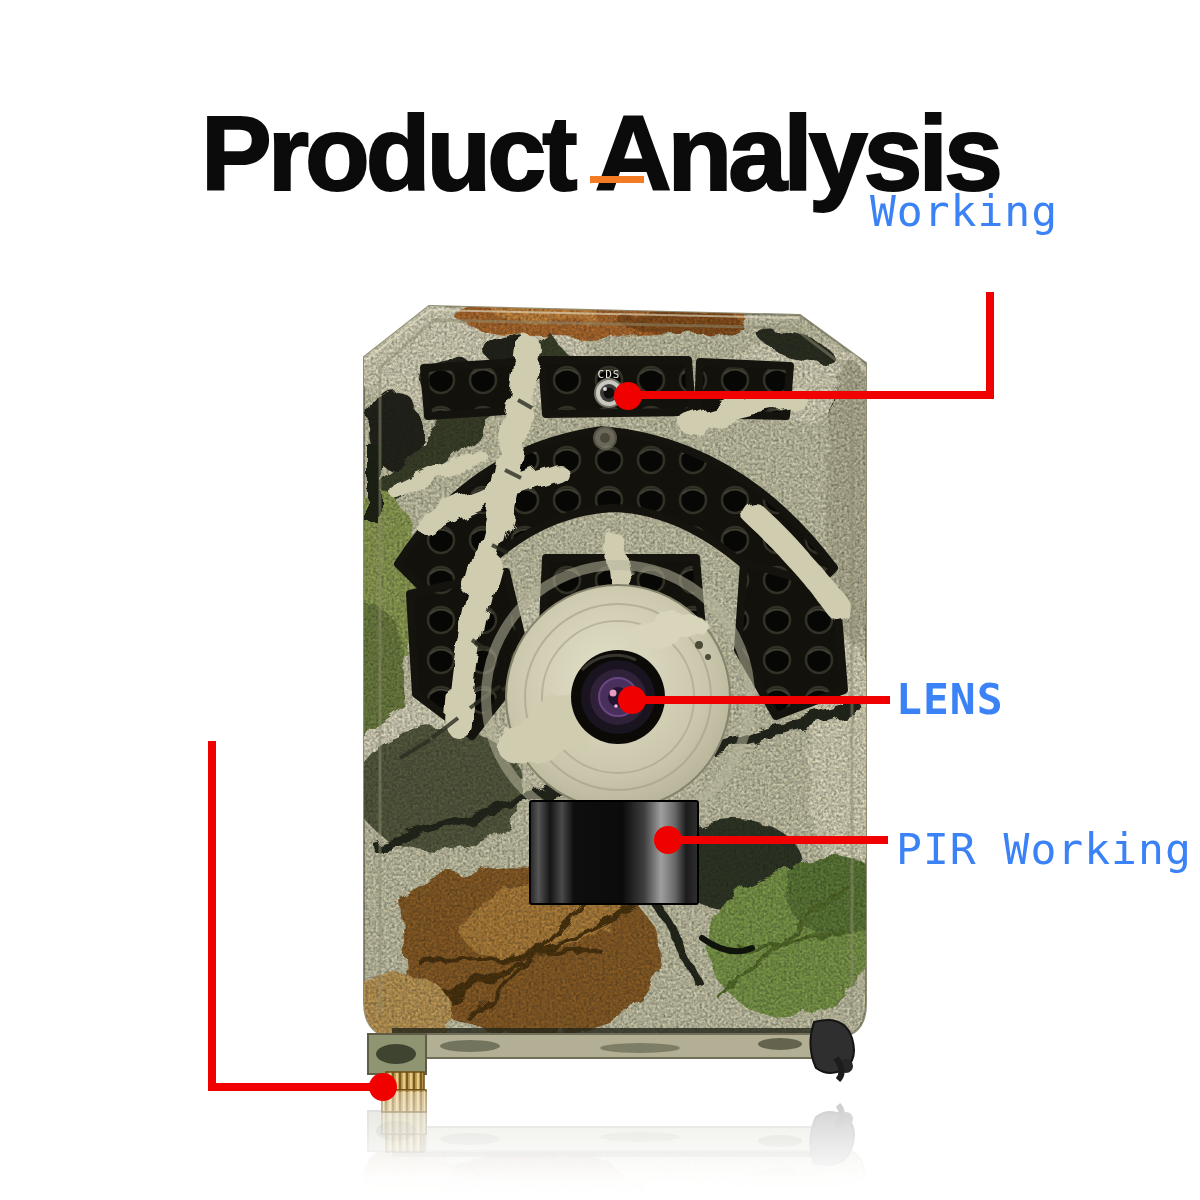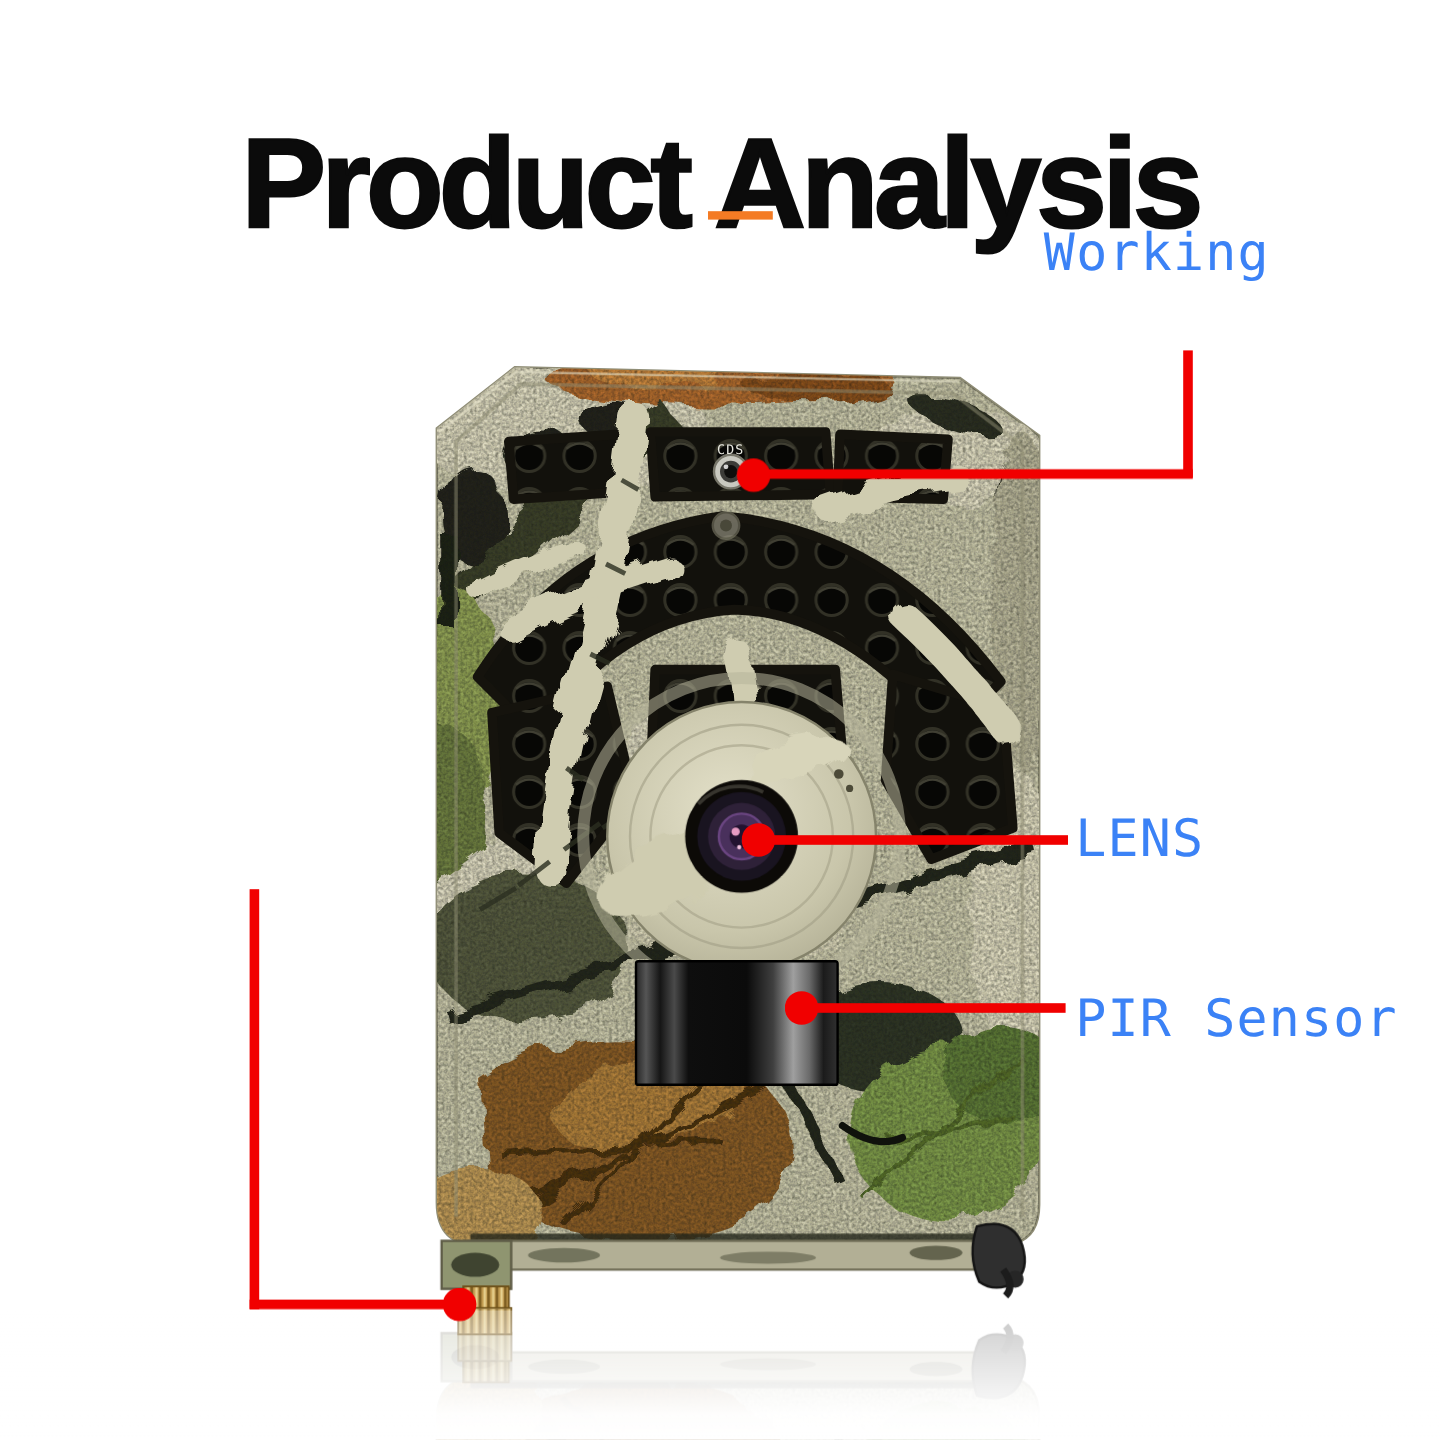--- a/index.html
+++ b/index.html
@@ -4,21 +4,21 @@
 <style>
   html,body{margin:0;padding:0;background:#fff;}
   .stage{position:relative;width:1200px;height:1200px;background:#fff;overflow:hidden;
          font-family:"DejaVu Sans Mono",monospace;}
   .title{position:absolute;top:22px;left:0;width:100%;text-align:center;
          font-family:"Liberation Sans",sans-serif;font-weight:700;font-size:106px;
          letter-spacing:-4px;color:#0b0b0b;-webkit-text-stroke:2px #0b0b0b;white-space:nowrap;}
   .divider{position:absolute;left:590px;top:176px;width:54px;height:7px;background:#f47b24;}
   .callout-label{position:absolute;color:#3b82f6;font-size:43px;letter-spacing:1px;white-space:nowrap;}
   .working-label{left:752px;top:184px;width:424px;text-align:center;line-height:1.28;}
-  .lens-label{left:896px;top:674px;}
+  .lens-label{left:896px;top:674px;font-weight:bold;}
   .pir-label{left:896px;top:824px;}
   .lock-label{left:84px;top:684px;}
   .leader{position:absolute;background:#f10000;}
   .dot{position:absolute;width:28px;height:28px;border-radius:50%;background:#f10000;}
   svg.cam{position:absolute;left:0;top:0;}
 </style>
 </head>
 <body>
 
 <div class="stage">
@@ -228,15 +228,15 @@
   <div class="dot" style="left:654px;top:826px"></div>
 
   <div class="leader" style="left:208px;top:741px;width:8px;height:350px"></div>
   <div class="leader" style="left:208px;top:1083px;width:178px;height:8px"></div>
   <div class="dot" style="left:369px;top:1073px"></div>
 
   <div class="callout-label working-label">
     <div>Working</div>
   </div>
   <div class="callout-label lens-label">LENS</div>
-  <div class="callout-label pir-label">PIR Sensor</div>
+  <div class="callout-label pir-label">PIR Working</div>
 
 </div>
 
 </body></html>

